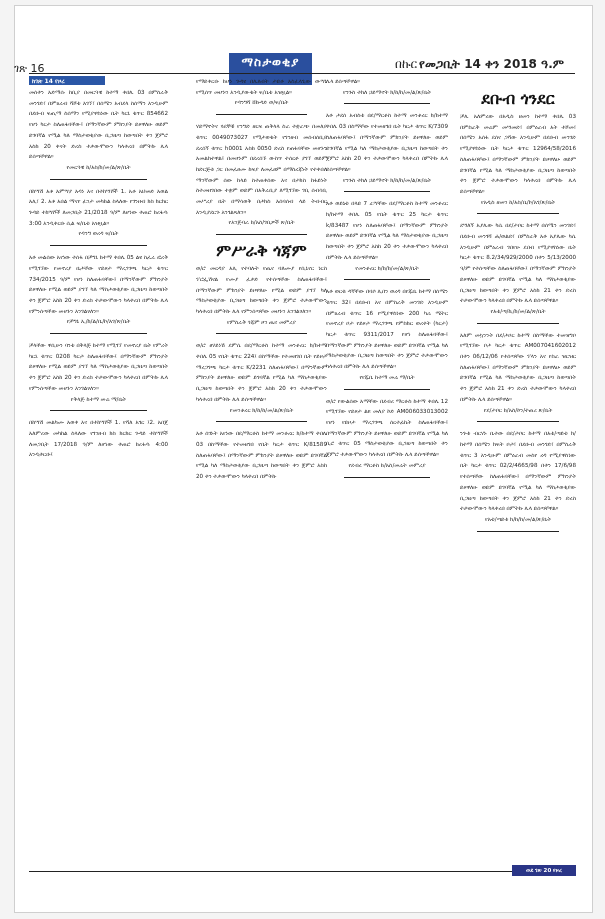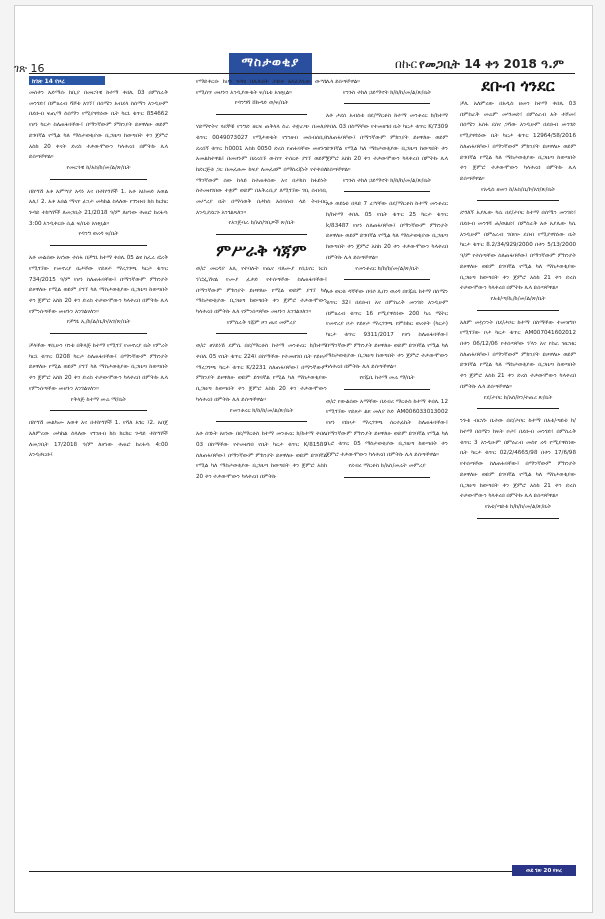--- a/index.html
+++ b/index.html
@@ -111,21 +111,21 @@
   </div>
   <div class="sep"></div>
   <div>
     <p class="p">ወ/ሮ የውልሰው አማቸው በደብረ ማርቆስ ከተማ ቀበሌ 12 የሚገኘው የይዞታ ልዩ መለያ ኮድ AM006033013002 የሆነ የይዞታ ማረጋገጫ ሰርተፊኬት ስለጠፋባቸው፤ በማንኛውም ምክንያት ይዞዋለሁ ወይም ይገባኛል የሚል ካለ ቢሮ ቁጥር 05 ማስታወቂያው ቢጋዜጣ ከወጣበት ቀን ጀምሮ ተቃውሞውን ካላቀረበ በምትኩ ሌላ ይሰጣቸዋል፡፡</p>
     <p class="sig">የደብረ ማርቆስ ከ/አስ/መሬት መምሪያ</p>
   </div>
   <div class="sep"></div>
 </div>
 
 <div class="col c4">
-  <div class="head" style="margin-top:0">ደቡብ ጎንደር</div>
+  <div class="head" style="margin-top:13px">ደቡብ ጎንደር</div>
   <div>
     <p class="p">ቻሌ አለምረው በአዲስ ዘመን ከተማ ቀበሌ 03 በምስራቅ መሬም መሣመድ፣ በምዕራብ አት ተሾመ፣ በሰሜን አሰፋ ደሰና ጋሻው እንዲሁም በደቡብ መንገድ የሚያዋስነው ቤት ካርታ ቁጥር 12964/58/2016 ስለጠፋባቸው፤ በማንኛውም ምክንያት ይዞዋለሁ ወይም ይገባኛል የሚል ካለ ማስታወቂያው ቢጋዜጣ ከወጣበት ቀን ጀምሮ ተቃውሞውን ካላቀረበ በምትኩ ሌላ ይሰጣቸዋል፡፡</p>
     <p class="sig">የአዲስ ዘመን ከ/አስ/ቤ/ኮ/አገ/ጽ/ቤት</p>
   </div>
   <div class="sep"></div>
   <div>
     <p class="p">ደሣለኝ አያሌው ካሴ በደ/ታቦር ከተማ በሰሜን መንገድ፣ በደቡብ መንገሻ ሐ/ወልድ፣ በምስራቅ አቶ አያሌው ካሴ እንዲሁም በምዕራብ ገበየሁ ደበብ የሚያዋስነው ቤት ካርታ ቁጥር 8.2/34/929/2000 በቀን 5/13/2000 ዓ/ም የተሰጣቸው ስለጠፋባቸው፤ በማንኛውም ምክንያት ይዞዋለሁ ወይም ይገባኛል የሚል ካለ ማስታወቂያው ቢጋዜጣ ከወጣበት ቀን ጀምሮ እስከ 21 ቀን ድረስ ተቃውሞውን ካላቀረበ በምትኩ ሌላ ይሰጣቸዋል፡፡</p>
     <p class="sig">የአቴ/ጣ/ኪ/ከ/መ/ል/ጽ/ቤት</p>
   </div>
   <div class="sep"></div>

